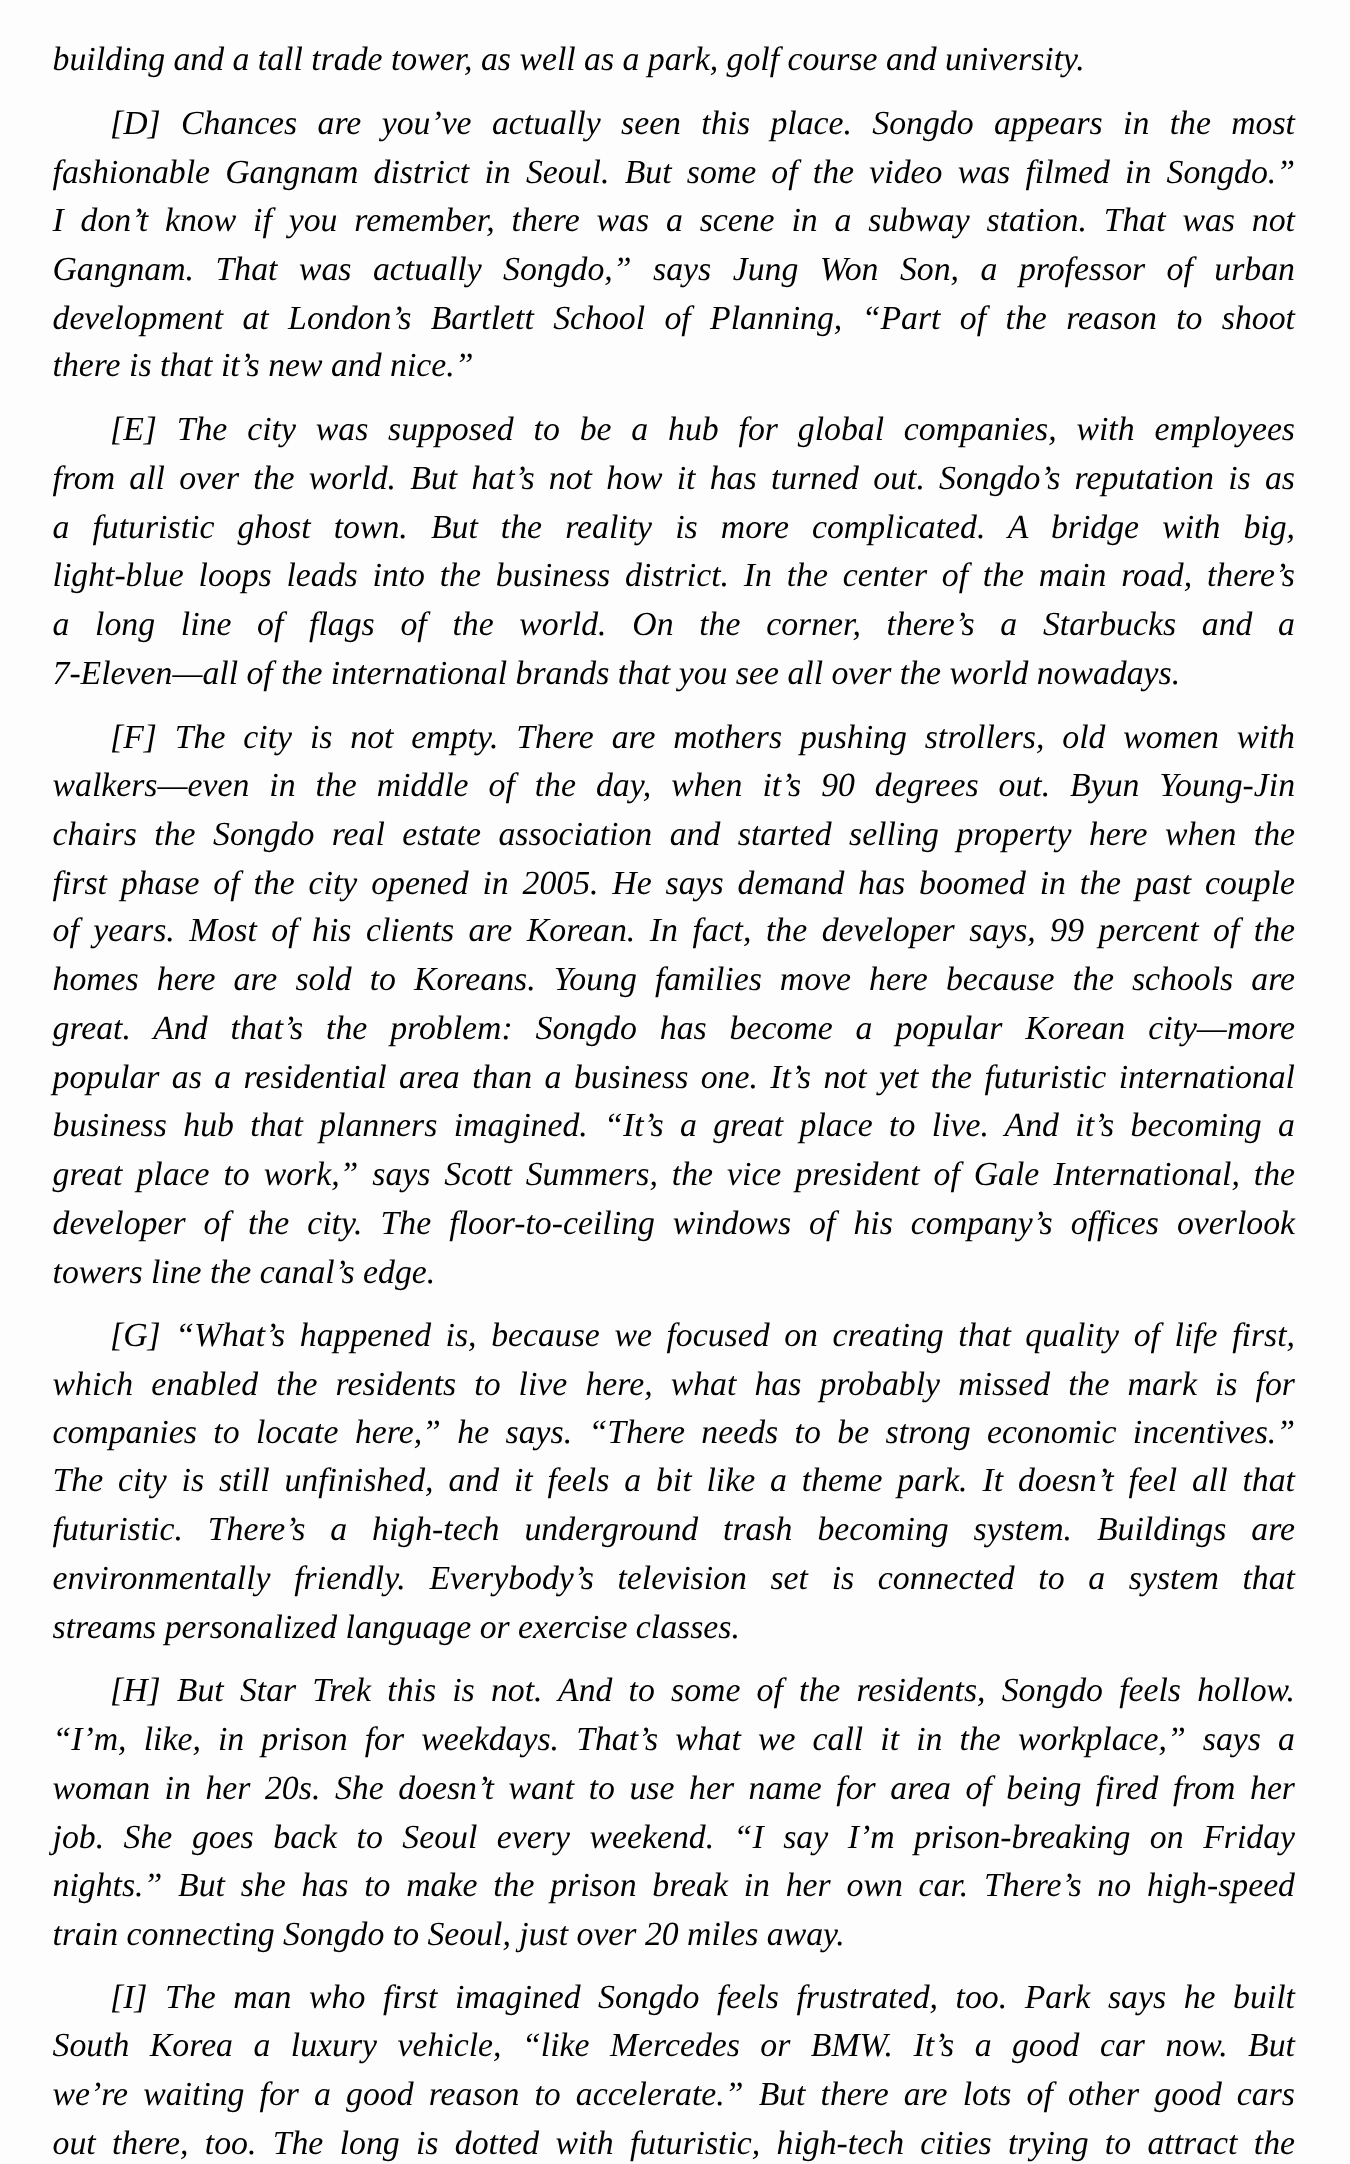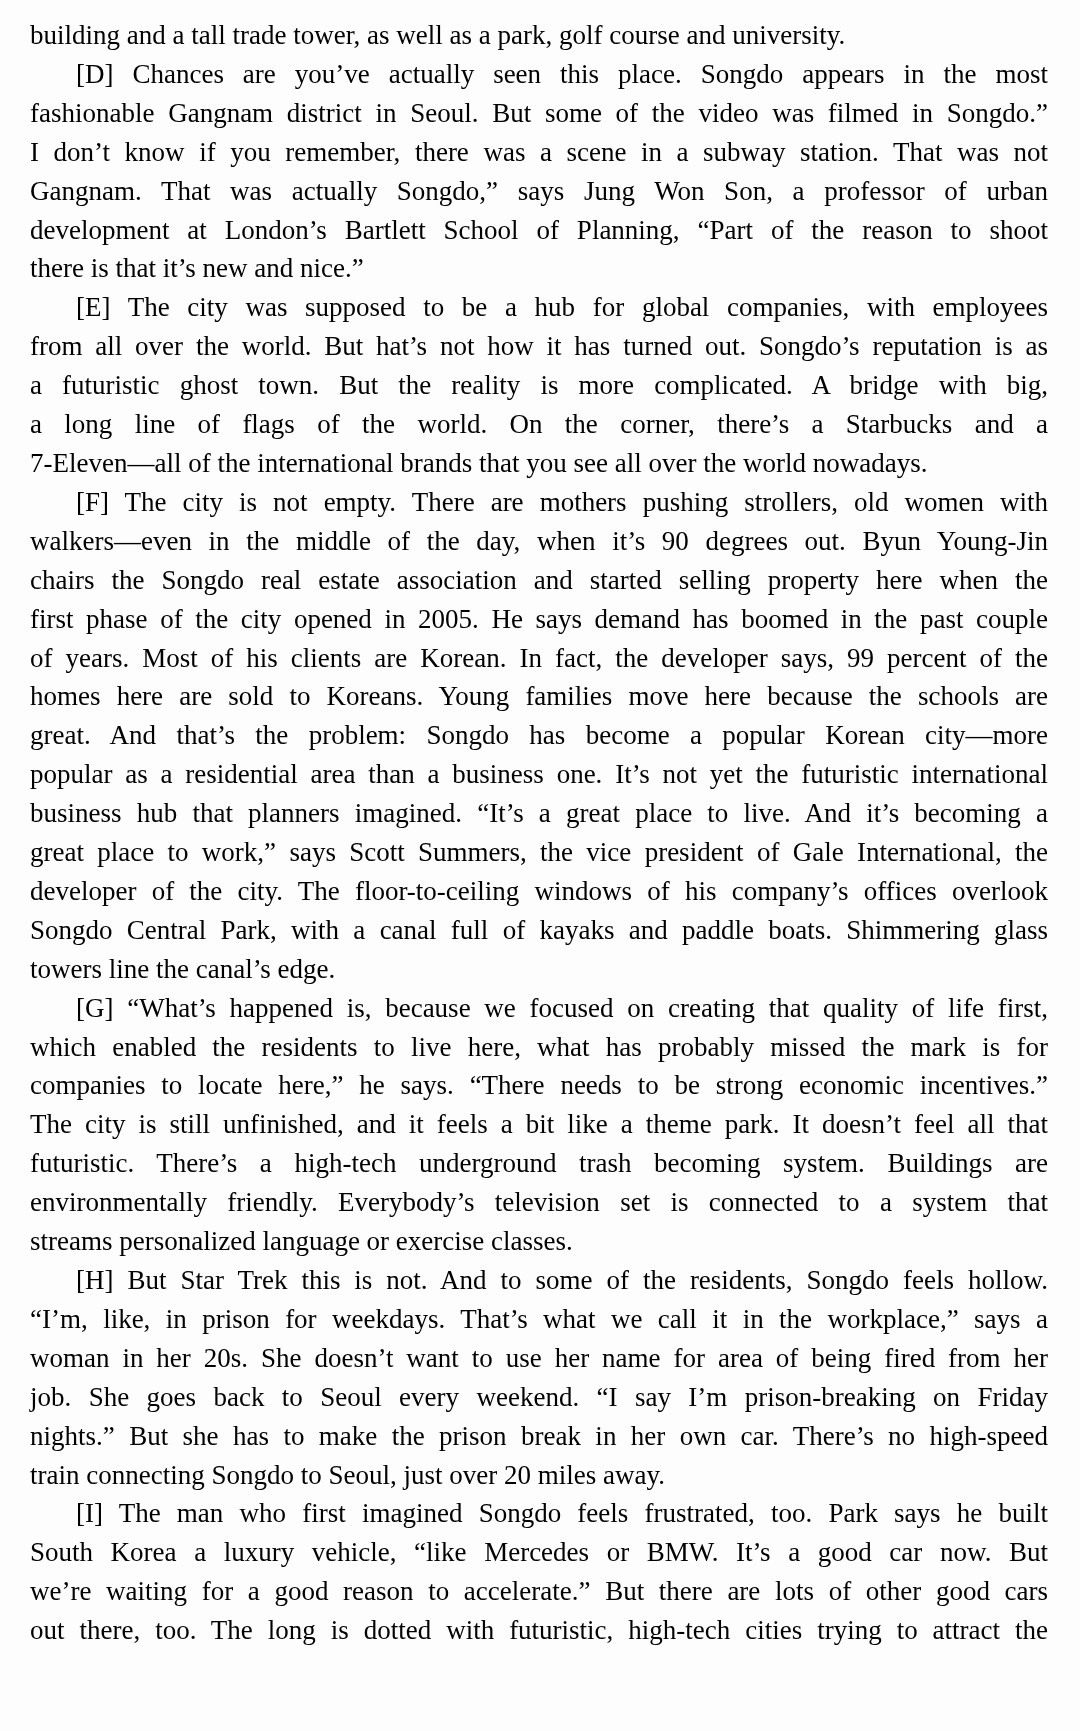--- a/index.html
+++ b/index.html
@@ -13,22 +13,23 @@
     color: #000;
     font-family: "Liberation Serif", "DejaVu Serif", serif;
     overflow: hidden;
   }
   #passage {
     padding: 16px 32px 0 30px;
     font-size: 27px;
     line-height: 38.9px;
   }
   .paragraph {
-    margin: 0;
+    margin: 12px;
     padding: 0;
+    font-style: italic;
   }
   .line {
     text-align: justify;
     text-align-last: justify;
     text-justify: inter-word;
     white-space: normal;
   }
   .line.rag {
     text-align-last: left;
   }
@@ -49,36 +50,36 @@
         <div class="line">fashionable Gangnam district in Seoul. But some of the video was filmed in Songdo.”</div>
         <div class="line">I don’t know if you remember, there was a scene in a subway station. That was not</div>
         <div class="line">Gangnam. That was actually Songdo,” says Jung Won Son, a professor of urban</div>
         <div class="line">development at London’s Bartlett School of Planning, “Part of the reason to shoot</div>
         <div class="line rag">there is that it’s new and nice.”</div>
       </div>
       <div class="paragraph">
         <div class="line indent">[E] The city was supposed to be a hub for global companies, with employees</div>
         <div class="line">from all over the world. But hat’s not how it has turned out. Songdo’s reputation is as</div>
         <div class="line">a futuristic ghost town. But the reality is more complicated. A bridge with big,</div>
+        <div class="line">light-blue loops leads into the business district. In the center of the main road, there’s</div>
         <div class="line">a long line of flags of the world. On the corner, there’s a Starbucks and a</div>
         <div class="line rag">7-Eleven—all of the international brands that you see all over the world nowadays.</div>
       </div>
       <div class="paragraph">
         <div class="line indent">[F] The city is not empty. There are mothers pushing strollers, old women with</div>
         <div class="line">walkers—even in the middle of the day, when it’s 90 degrees out. Byun Young-Jin</div>
         <div class="line">chairs the Songdo real estate association and started selling property here when the</div>
         <div class="line">first phase of the city opened in 2005. He says demand has boomed in the past couple</div>
         <div class="line">of years. Most of his clients are Korean. In fact, the developer says, 99 percent of the</div>
         <div class="line">homes here are sold to Koreans. Young families move here because the schools are</div>
         <div class="line">great. And that’s the problem: Songdo has become a popular Korean city—more</div>
         <div class="line">popular as a residential area than a business one. It’s not yet the futuristic international</div>
         <div class="line">business hub that planners imagined. “It’s a great place to live. And it’s becoming a</div>
         <div class="line">great place to work,” says Scott Summers, the vice president of Gale International, the</div>
         <div class="line">developer of the city. The floor-to-ceiling windows of his company’s offices overlook</div>
-        <div class="line">Songdo Central Park, with a canal full of kayaks and paddle boats. Shimmering glass</div>
         <div class="line rag">towers line the canal’s edge.</div>
       </div>
       <div class="paragraph">
         <div class="line indent">[G] “What’s happened is, because we focused on creating that quality of life first,</div>
         <div class="line">which enabled the residents to live here, what has probably missed the mark is for</div>
         <div class="line">companies to locate here,” he says. “There needs to be strong economic incentives.”</div>
         <div class="line">The city is still unfinished, and it feels a bit like a theme park. It doesn’t feel all that</div>
         <div class="line">futuristic. There’s a high-tech underground trash becoming system. Buildings are</div>
         <div class="line">environmentally friendly. Everybody’s television set is connected to a system that</div>
         <div class="line rag">streams personalized language or exercise classes.</div>

